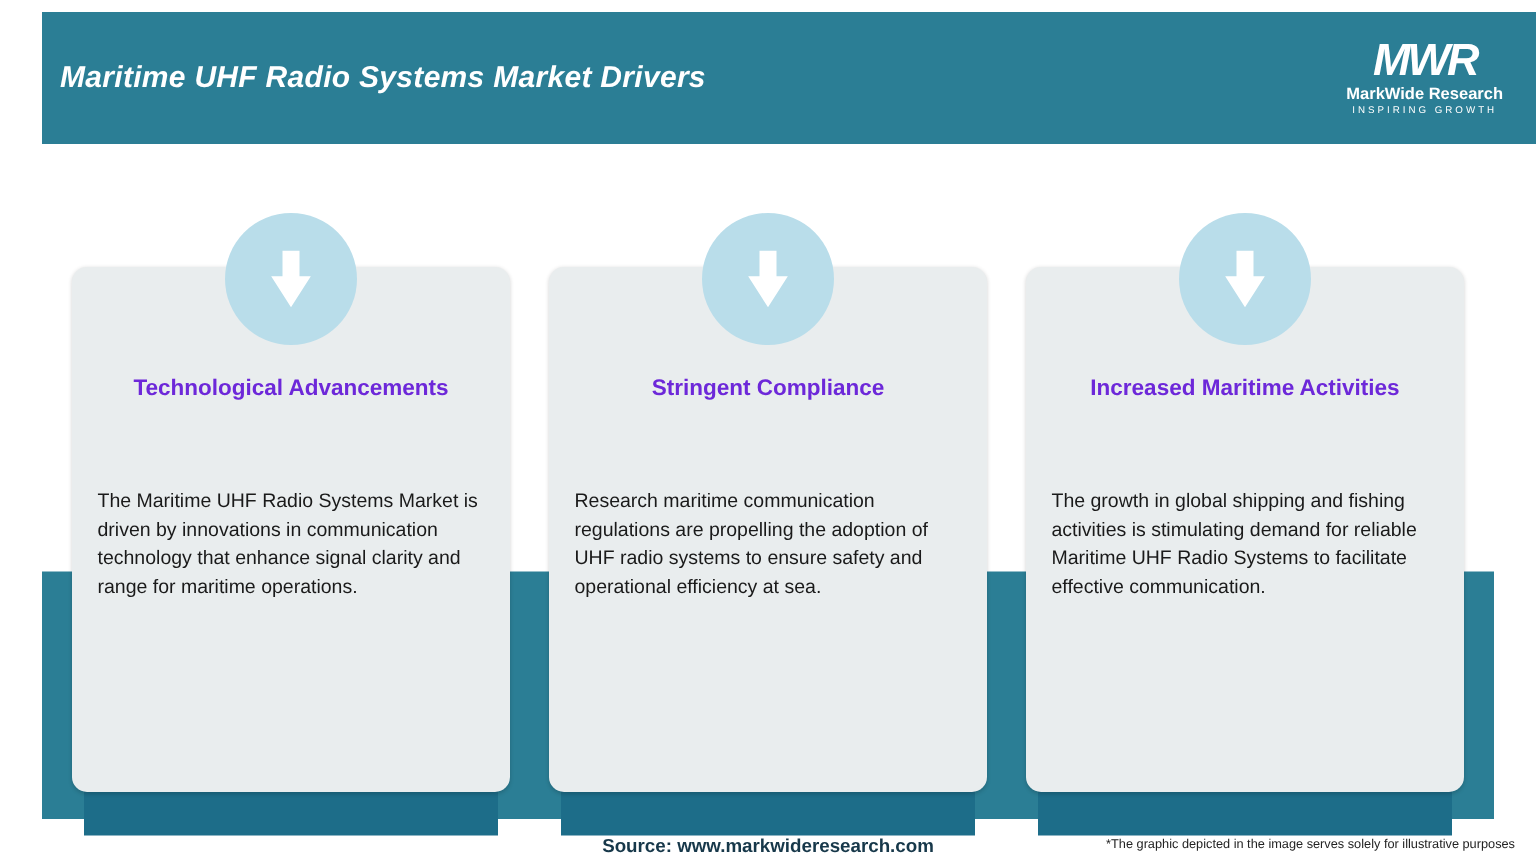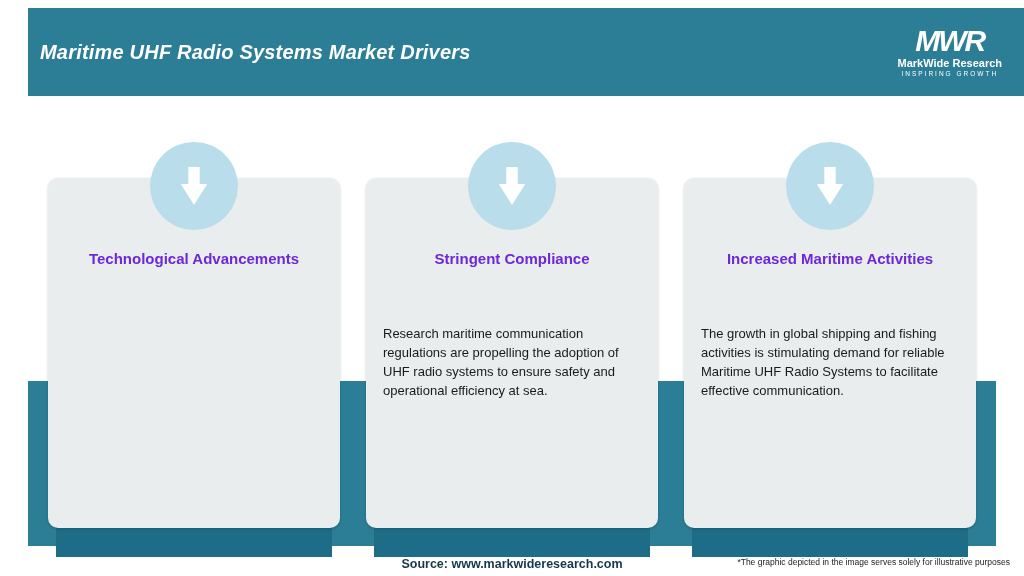--- a/index.html
+++ b/index.html
@@ -89,20 +89,21 @@
     </div>
   </header>
 
   <div class="band"></div>
   <div class="leg leg1"></div>
   <div class="leg leg2"></div>
   <div class="leg leg3"></div>
 
   <div class="card card1">
     <div class="card-title">Technological Advancements</div>
+    <div class="card-body">The Maritime UHF Radio Systems Market is driven by innovations in communication technology that enhance signal clarity and range for maritime operations.</div>
   </div>
 
   <div class="card card2">
     <div class="card-title">Stringent Compliance</div>
     <div class="card-body">Research maritime communication regulations are propelling the adoption of UHF radio systems to ensure safety and operational efficiency at sea.</div>
   </div>
 
   <div class="card card3">
     <div class="card-title">Increased Maritime Activities</div>
     <div class="card-body">The growth in global shipping and fishing activities is stimulating demand for reliable Maritime UHF Radio Systems to facilitate effective communication.</div>

